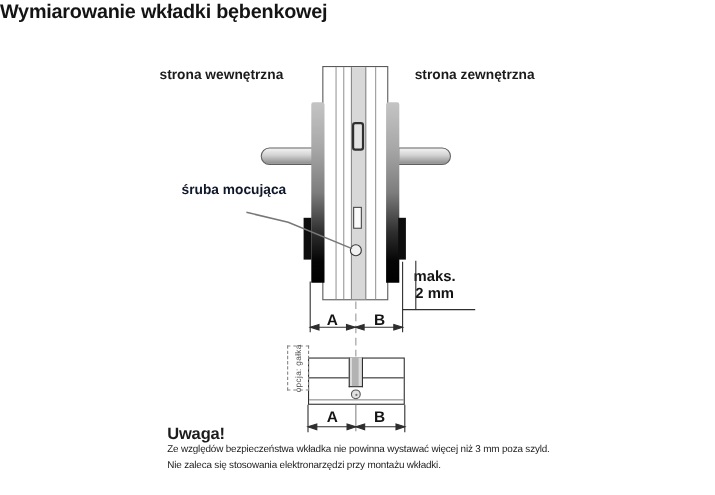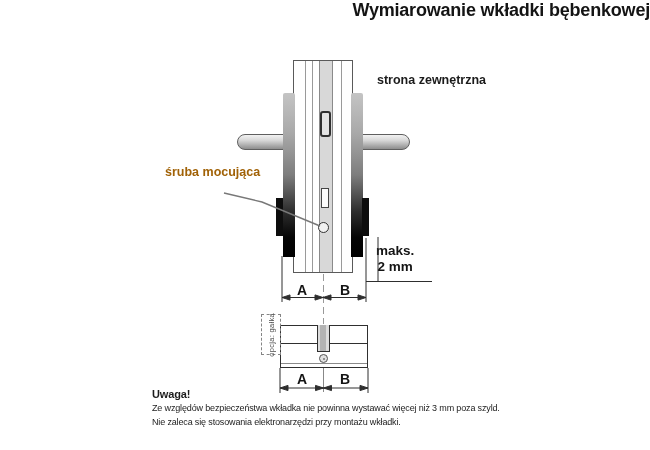--- a/index.html
+++ b/index.html
@@ -2,25 +2,25 @@
 <html><head>
 <meta charset="utf-8">
 <style>
   html,body{margin:0;padding:0;background:#fff;}
   #stage{
     position:relative;width:650px;height:450px;background:#ffffff;
     font-family:"Liberation Sans","DejaVu Sans",sans-serif;overflow:hidden;
   }
   .abs{position:absolute;box-sizing:border-box;}
   .txt{position:absolute;color:#1a1a1a;white-space:nowrap;}
-  #title{left:0;top:4;width:650px;text-align:right;font-size:18px;font-weight:bold;color:#141414;letter-spacing:-0.2px;}
+  #title{left:0;top:4;width:650px;text-align:left;font-size:18px;font-weight:bold;color:#141414;letter-spacing:-0.2px;}
   .side-label{top:61px;font-size:12.5px;font-weight:bold;color:#1b1b1b;}
   #side-left{left:145px;}
-  #side-right{left:377px;margin-top:12px;}
-  #screw-label{left:165px;top:166px;font-size:12.5px;font-weight:bold;line-height:13.5px;color:#a16207;}
+  #side-right{left:377px;}
+  #screw-label{left:165px;top:166px;font-size:12.5px;font-weight:bold;line-height:13.5px;color:#0f172a;}
   #max-label{left:376px;top:243px;font-size:13.5px;font-weight:bold;line-height:16px;color:#141414;text-align:center;}
   .dim-label{width:30px;text-align:center;font-size:14px;font-weight:bold;color:#141414;}
   
   #door{left:293px;top:60px;width:60px;height:213px;background:#fff;border:1px solid #5a5a5a;}
   .door-line{position:absolute;top:0;bottom:0;width:1px;background:#9a9a9a;}
   #cyl-channel{position:absolute;top:0;bottom:0;left:25px;width:12px;background:#d8d8d8;border-left:1px solid #8a8a8a;border-right:1px solid #8a8a8a;}
   .escutcheon{top:93px;width:12px;height:164px;border-radius:2px 2px 0 0;
     background:linear-gradient(to bottom,#c4c4c4 0%,#a8a8a8 25%,#7d7d7d 50%,#2e2e2e 72%,#050505 88%,#000 100%);}
   #escutcheon-left{left:283px;}
   #escutcheon-right{left:351px;}
@@ -38,30 +38,31 @@
   #cyl-shoulder{position:absolute;left:0;right:0;top:16.5px;height:1.2px;background:#2f2f2f;}
   #cyl-shade{position:absolute;left:0;right:0;top:37px;height:1px;background:#8a8a8a;}
   #cyl-notch{left:317px;top:325px;width:13px;height:27px;background:#dcdcdc;border-left:1.6px solid #2f2f2f;border-right:1.6px solid #2f2f2f;border-bottom:1.6px solid #2f2f2f;}
   #cyl-notch-inner{position:absolute;left:2px;top:0;width:6px;height:100%;background:#b3b3b3;}
   #cyl-screw{left:319px;top:354px;width:9px;height:9px;border-radius:50%;border:1.2px solid #555;background:#e2e2e2;}
   #cyl-screw-dot{position:absolute;left:2.5px;top:2.5px;width:2.5px;height:2.5px;border-radius:50%;background:#777;}
   #knob-box{left:261px;top:314px;width:20px;height:41px;border:1px dashed #858585;display:flex;align-items:center;justify-content:center;}
   #knob-box span{writing-mode:vertical-rl;transform:rotate(180deg);font-size:7.5px;color:#4d4d4d;letter-spacing:0.3px;white-space:nowrap;}
   
   #note{left:152px;top:388px;font-size:9px;line-height:13.8px;color:#1c1c1c;letter-spacing:-0.15px;}
-  #note .head{font-weight:bold;font-size:11px;}
+  #note .head{font-weight:bold;font-size:15px;}
   #overlay{position:absolute;left:0;top:0;width:650px;height:450px;pointer-events:none;}
 </style>
 </head>
 <body>
 
 <div id="stage">
 
   <div id="title" class="txt">Wymiarowanie wkładki bębenkowej</div>
 
+  <div id="side-left" class="side-label txt">strona wewnętrzna</div>
   <div id="side-right" class="side-label txt">strona zewnętrzna</div>
 
   <div id="door" class="abs">
     <div class="door-line" style="left:11px;"></div>
     <div class="door-line" style="left:18px;"></div>
     <div id="cyl-channel"></div>
     <div class="door-line" style="left:47px;"></div>
   </div>
 
   <div id="handle-left" class="handle abs"></div>

